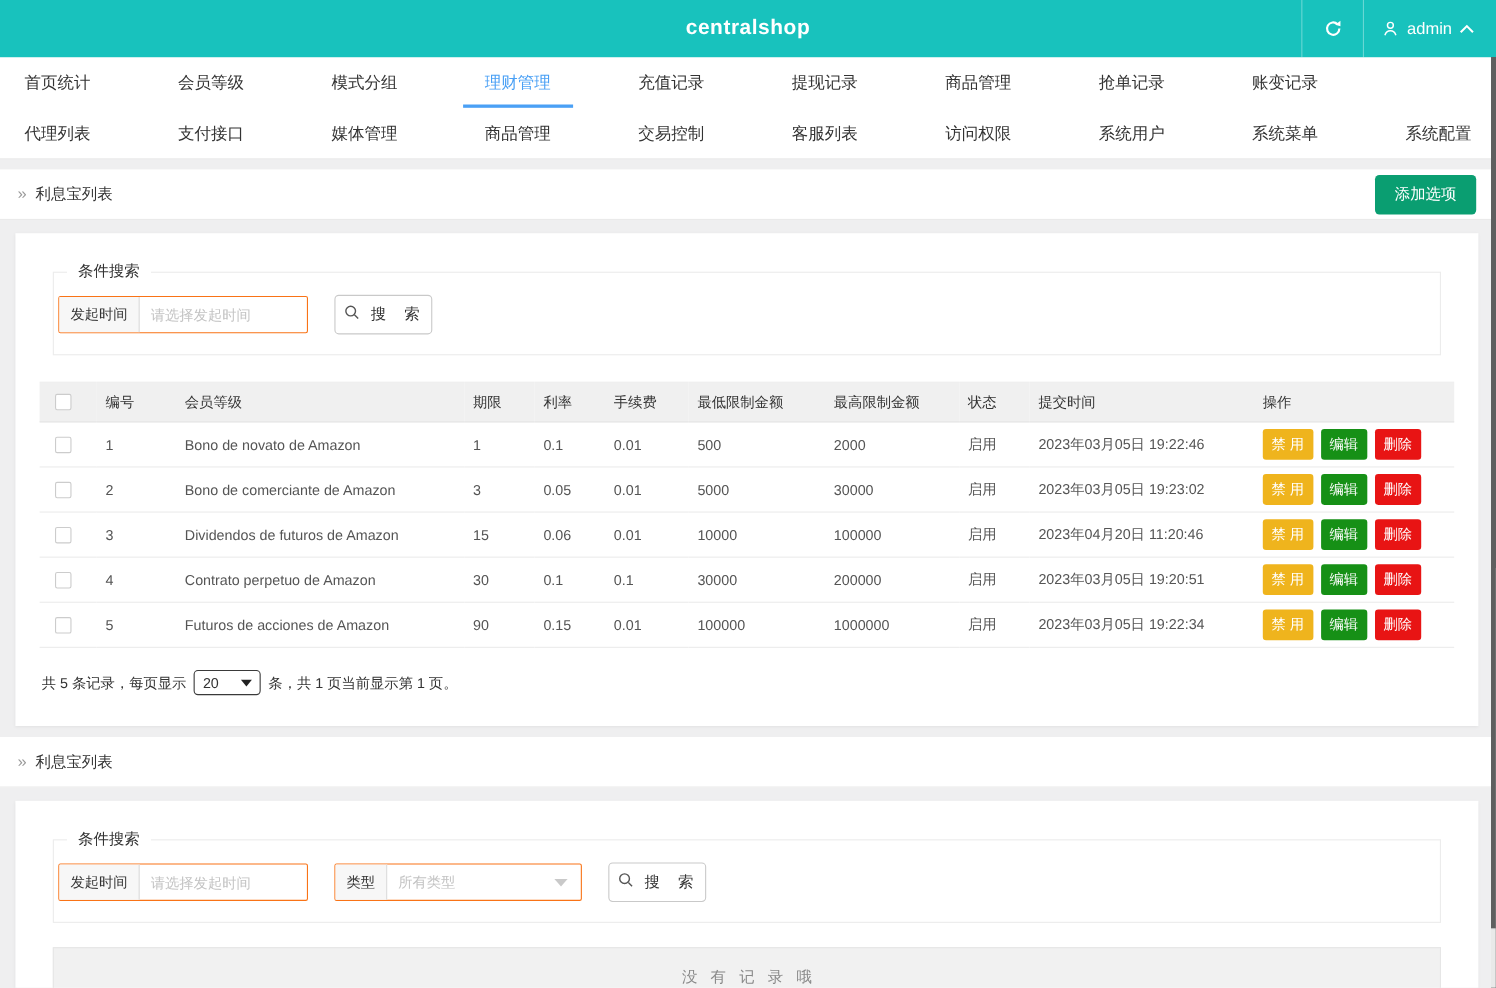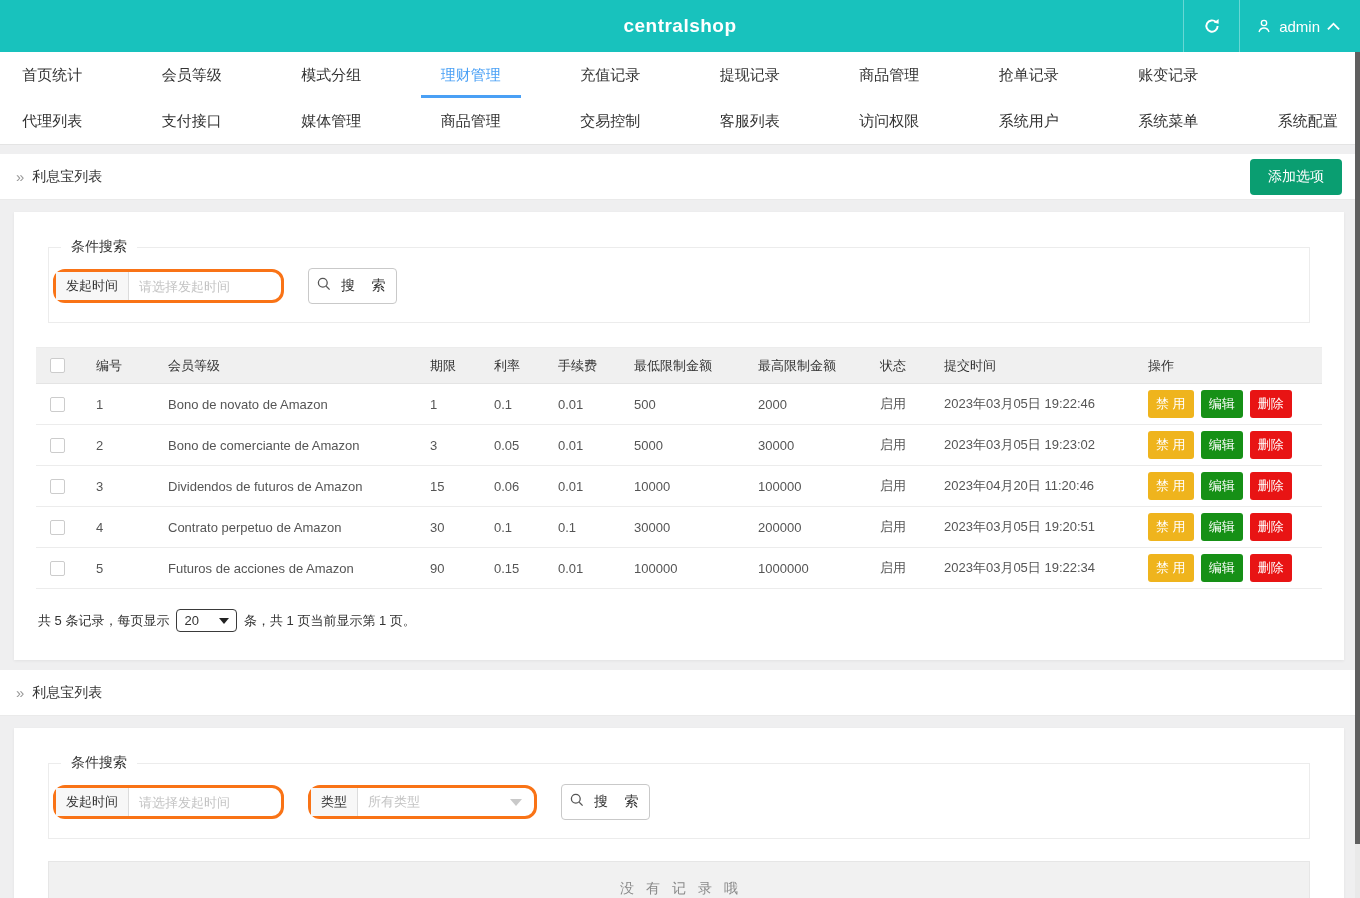--- a/index.html
+++ b/index.html
@@ -30,21 +30,21 @@
   .crumb-bar { background:#fff; height:46px; display:flex; align-items:center; padding:0 18px 0 16px; border-bottom:1px solid #eaeaea; margin-top:9px; }
   .crumb-arrow { color:#9a9a9a; margin-right:8px; font-size:15px; }
   .crumb-title { font-size:14px; color:#333; }
   .add-btn { margin-left:auto; background:#0a9e71; color:#fff; border:none; border-radius:4px; padding:0 18px; height:36px; font-size:14px; cursor:pointer; font-family:inherit; }
 
   
   .card { background:#fff; margin:12px 16px 0 14px; box-shadow:0 1px 3px rgba(0,0,0,.06); padding:2px 22px 4px; }
   fieldset.search-set { margin:24px 12px 0 12px; border:1px solid #ececec; padding:12px 14px 18px 4px; }
   fieldset.search-set legend { margin-left:8px; padding:0 10px; font-size:14px; color:#333; }
   .search-row { display:flex; align-items:center; }
-  .input-group { display:flex; height:34px; border:3px solid #f97316; border-radius:12px; background:#fff; margin-right:24px; }
+  .input-group { display:flex; height:34px; border:1px solid #f97316; border-radius:2px; background:#fff; margin-right:24px; }
   .ig-label { display:flex; align-items:center; padding:0 10px; background:#f7f7f7; border-right:1px solid #dcdcdc; font-size:13px; color:#333; white-space:nowrap; }
   .ig-input { border:none; outline:none; padding:0 10px; font-size:13px; width:152px; color:#a16207; font-family:inherit; background:transparent; }
   .ig-input::placeholder { color:#c3c3c3; }
   .ig-value { display:flex; align-items:center; padding:0 10px; font-size:13px; color:#c3c3c3; width:152px; }
   .ig-caret { display:flex; align-items:center; padding-right:12px; }
   .ig-caret span { width:0; height:0; border-left:6px solid transparent; border-right:6px solid transparent; border-top:7px solid #c9c9c9; }
   .search-btn { display:flex; align-items:center; gap:9px; height:36px; padding:0 7px; background:#fff; border:1px solid #c9c9c9; border-radius:4px; font-size:14px; color:#333; cursor:pointer; letter-spacing:4px; font-family:Liberation Mono, monospace; }
 
   
   table.grid { width:100%; border-collapse:collapse; margin-top:24px; font-size:13px; }

